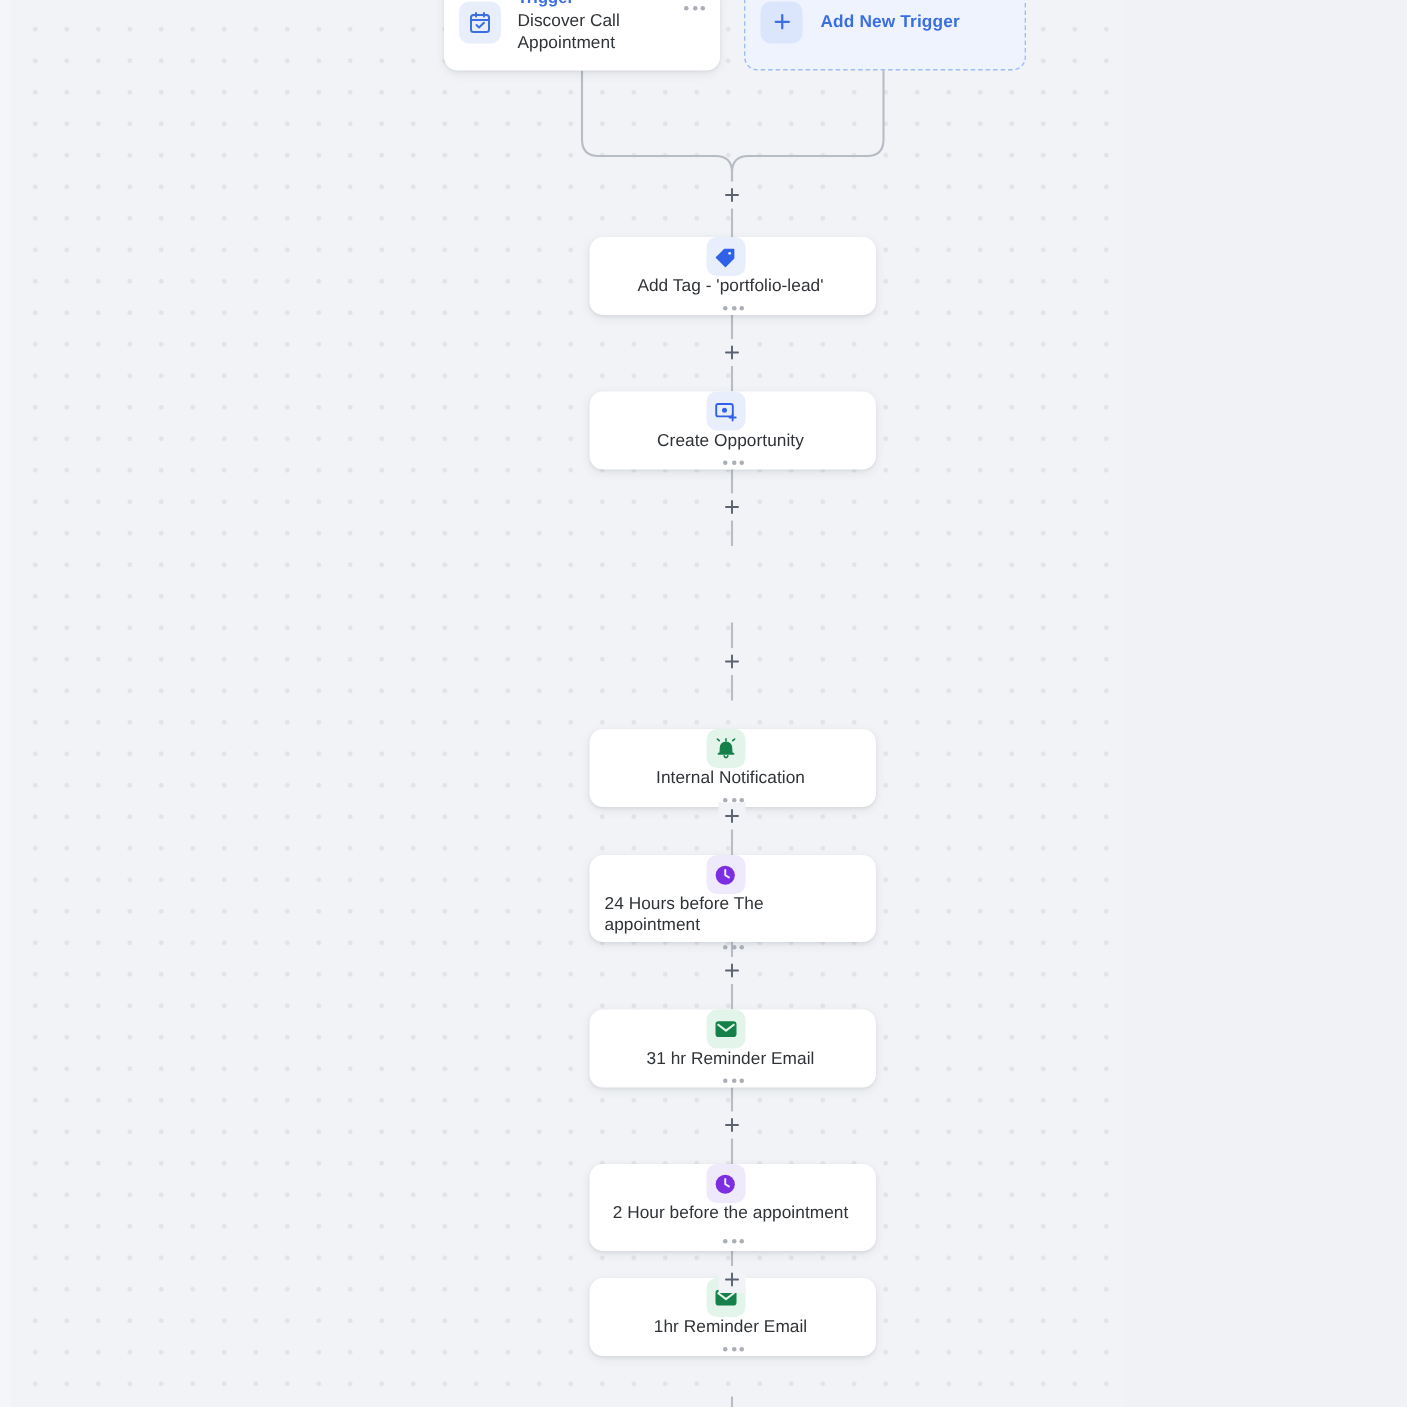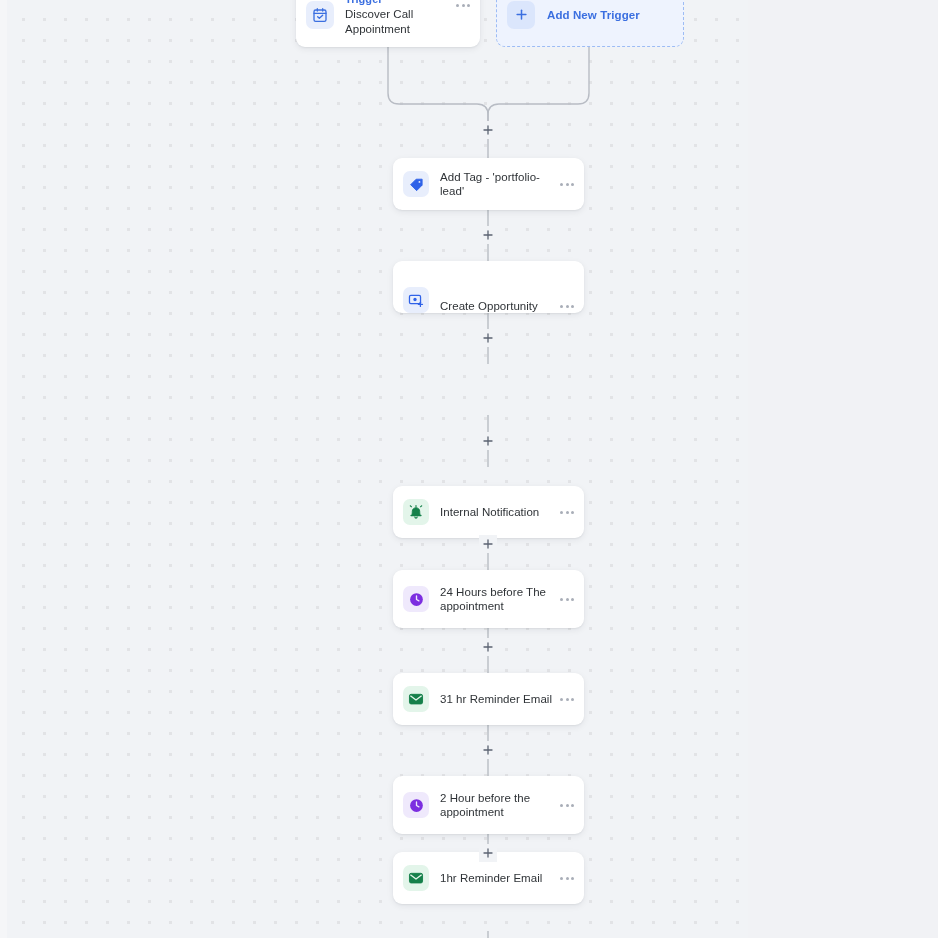--- a/index.html
+++ b/index.html
@@ -71,20 +71,21 @@
     position: absolute;
     z-index: 4;
     width: 191px;
     background: #ffffff;
     border-radius: 9px;
     box-shadow: 0 1px 2px rgba(16,24,40,0.06), 0 2px 7px rgba(16,24,40,0.07);
     display: flex;
     align-items: center;
     padding: 0 9px 0 10px;
     cursor: pointer;
+    flex-direction: column;
   }
   .node-card.h52 { height: 52px; }
   .node-card.h58 { height: 58px; }
 
   .node-icon {
     flex: 0 0 auto;
     width: 26px;
     height: 26px;
     border-radius: 7px;
     display: flex;
@@ -300,21 +301,21 @@
       </svg>
     </div>
     <div class="node-label">Add Tag - 'portfolio-lead'</div>
     <div class="dots-menu">
         <i></i>
         <i></i>
         <i></i>
       </div>
   </div>
 
-  <div class="node-card h52" style="left:393px; top:261px;align-items:flex-end;">
+  <div class="node-card h52" style="left:393px; top:261px;">
     <div class="node-icon blue">
       <svg width="16" height="16" viewBox="0 0 24 24" fill="none" stroke="#2f62e8" stroke-width="1.9" stroke-linecap="round" stroke-linejoin="round">
         <rect x="2.2" y="5" width="16.6" height="12.4" rx="2"></rect>
         <circle cx="10.5" cy="11.2" r="2.5" fill="#2f62e8" stroke="none"></circle>
         <line x1="18.6" y1="15.4" x2="18.6" y2="21.6"></line>
         <line x1="15.5" y1="18.5" x2="21.7" y2="18.5"></line>
       </svg>
     </div>
     <div class="node-label">Create Opportunity</div>
     <div class="dots-menu">

